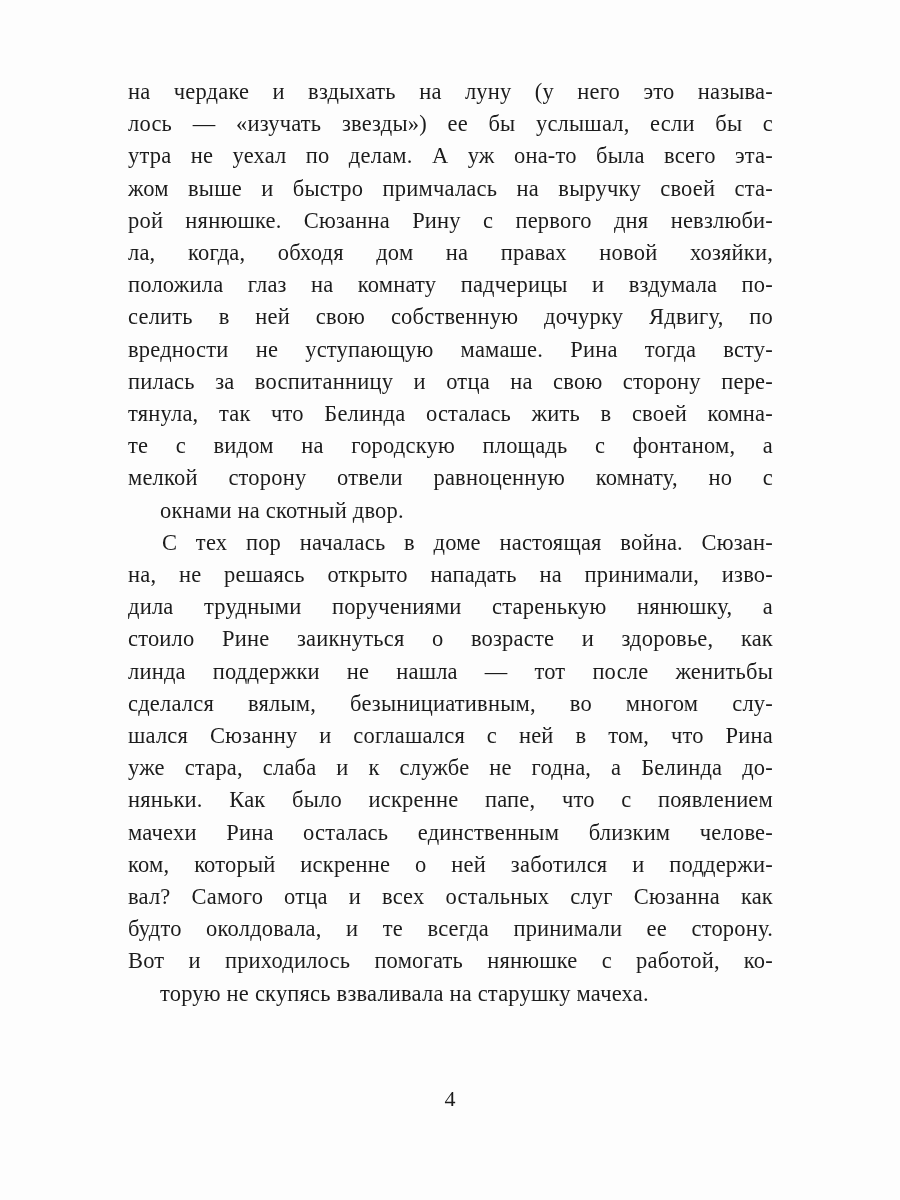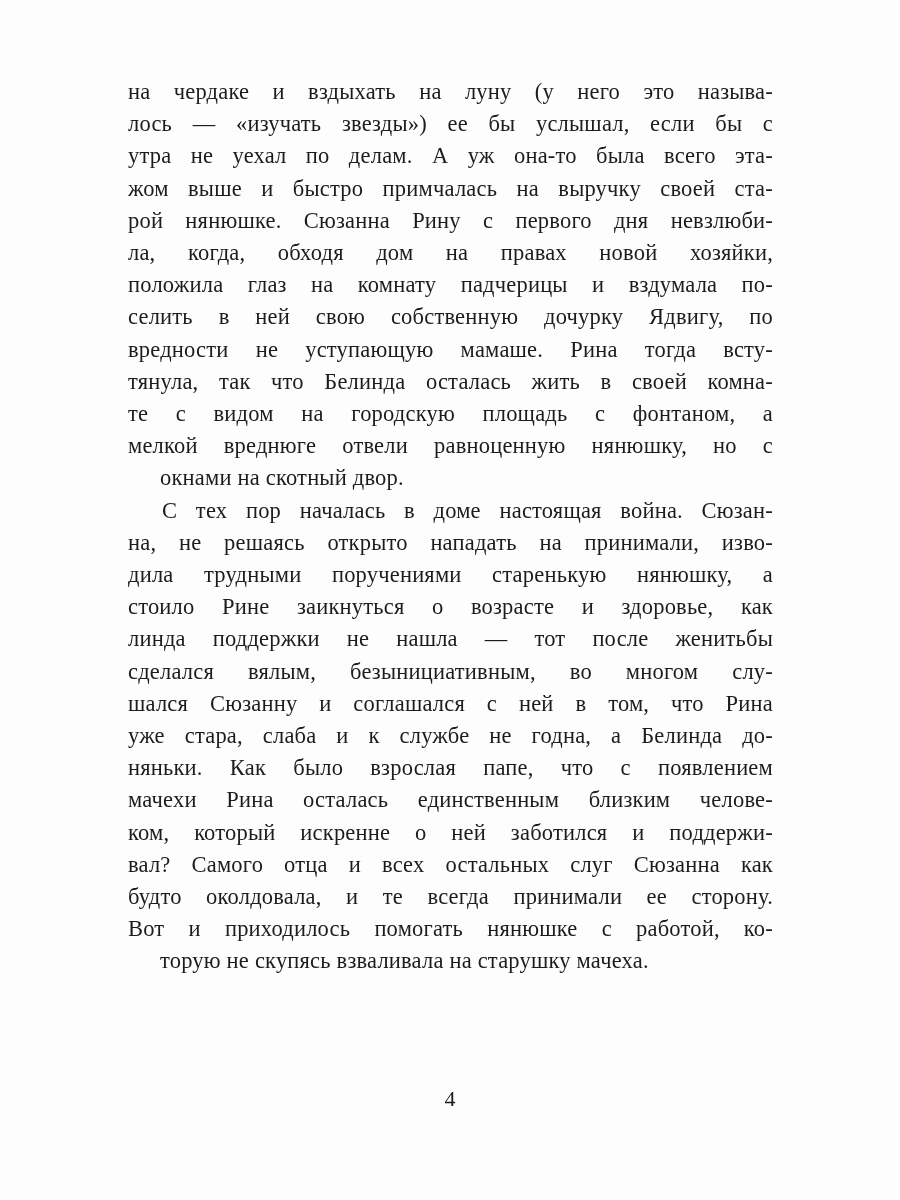--- a/index.html
+++ b/index.html
@@ -59,35 +59,36 @@
       <div class="paragraph">
         <div class="line">на чердаке и вздыхать на луну (у него это называ-</div>
         <div class="line">лось — «изучать звезды») ее бы услышал, если бы с</div>
         <div class="line">утра не уехал по делам. А уж она-то была всего эта-</div>
         <div class="line">жом выше и быстро примчалась на выручку своей ста-</div>
         <div class="line">рой нянюшке. Сюзанна Рину с первого дня невзлюби-</div>
         <div class="line">ла, когда, обходя дом на правах новой хозяйки,</div>
         <div class="line">положила глаз на комнату падчерицы и вздумала по-</div>
         <div class="line">селить в ней свою собственную дочурку Ядвигу, по</div>
         <div class="line">вредности не уступающую мамаше. Рина тогда всту-</div>
+        <div class="line">пилась за воспитанницу и отца на свою сторону пере-</div>
         <div class="line">тянула, так что Белинда осталась жить в своей комна-</div>
         <div class="line">те с видом на городскую площадь с фонтаном, а</div>
-        <div class="line">мелкой вреднюге отвели равноценную нянюшку, но с</div>
+        <div class="line">мелкой сторону отвели равноценную комнату, но с</div>
         <div class="line last">окнами на скотный двор.</div>
       </div>
       <div class="paragraph">
         <div class="line indent">С тех пор началась в доме настоящая война. Сюзан-</div>
         <div class="line">на, не решаясь открыто нападать на принимали, изво-</div>
         <div class="line">дила трудными поручениями старенькую нянюшку, а</div>
         <div class="line">стоило Рине заикнуться о возрасте и здоровье, как</div>
         <div class="line">линда поддержки не нашла — тот после женитьбы</div>
         <div class="line">сделался вялым, безынициативным, во многом слу-</div>
         <div class="line">шался Сюзанну и соглашался с ней в том, что Рина</div>
         <div class="line">уже стара, слаба и к службе не годна, а Белинда до-</div>
-        <div class="line">няньки. Как было взрослая папе, что с появлением</div>
+        <div class="line">няньки. Как было искренне папе, что с появлением</div>
         <div class="line">мачехи Рина осталась единственным близким челове-</div>
         <div class="line">ком, который искренне о ней заботился и поддержи-</div>
         <div class="line">вал? Самого отца и всех остальных слуг Сюзанна как</div>
         <div class="line">будто околдовала, и те всегда принимали ее сторону.</div>
         <div class="line">Вот и приходилось помогать нянюшке с работой, ко-</div>
         <div class="line last">торую не скупясь взваливала на старушку мачеха.</div>
       </div>
     </div>
   <div class="page-number">4</div>
 </div>

